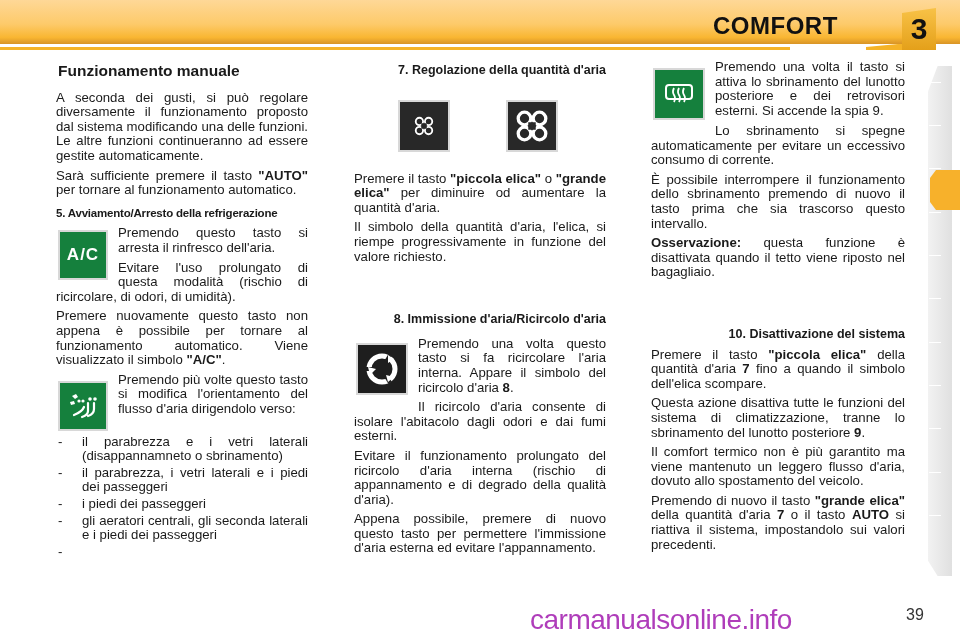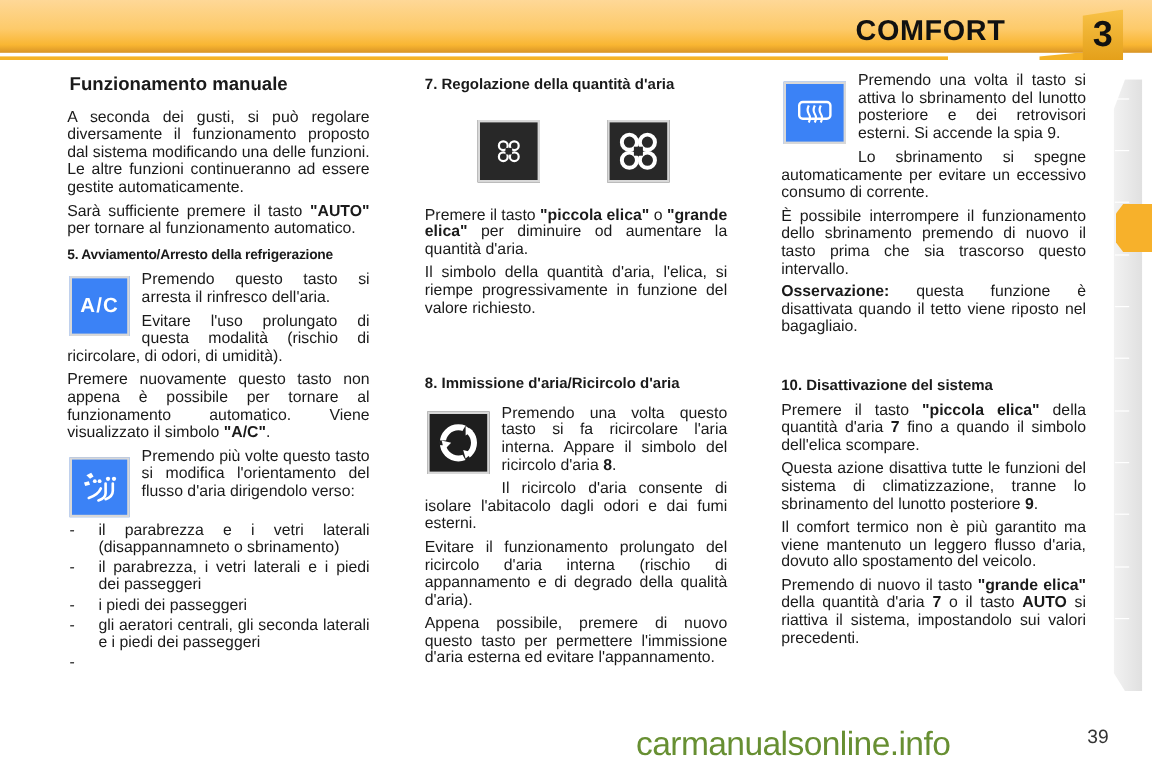--- a/index.html
+++ b/index.html
@@ -46,42 +46,42 @@
     clip-path:polygon(20% 0,100% 0,100% 100%,20% 100%,0 80%,0 20%);
   }
   
   .col { position:absolute; font-size:13.2px; line-height:14.6px; }
   .col p { margin:0 0 5px 0; text-align:justify; }
   .col1 { left:56px; top:60px; width:252px; }
   .col2 { left:354px; top:60px; width:252px; }
   .col3 { left:651px; top:60px; width:254px; }
   .h-main { font-size:15.5px; font-weight:bold; margin:4px 0 12px 2px; }
   .h-sub { font-size:11.5px; font-weight:bold; margin:0 0 6px 0; letter-spacing:-0.2px; }
-  .h-num { font-size:12.5px; font-weight:bold; margin:0 0 6px 0; }
+  .h-num { font-size:12.5px; font-weight:bold; margin:0 0 6px 0;text-align:right; }
   .b { font-weight:bold; }
   .icon-box {
-    float:left; width:50px; height:50px; background:#3b82f6;
+    float:left; width:50px; height:50px; background:#15803d;
     border:2px solid #d8d8d8; box-sizing:border-box;
     display:flex; align-items:center; justify-content:center;
     color:#fff; margin:4px 10px 4px 2px;
   }
   .icon-ac { font-size:17px; font-weight:bold; letter-spacing:1px; }
   ul.bullets { list-style:none; margin:12px 0 0 0; padding:0; }
   ul.bullets li { position:relative; padding-left:26px; margin-bottom:2px; text-align:justify; }
   ul.bullets li .dash { position:absolute; left:2px; top:0; }
   .clear { clear:both; }
   .fan-row { position:relative; height:68px; margin-bottom:8px; }
   .fan-box {
     position:absolute; top:30px; width:52px; height:52px; background:#282828;
     border:2px solid #d8d8d8; box-sizing:border-box;
     display:flex; align-items:center; justify-content:center;
   }
   .page-num { position:absolute; left:906px; top:606px; font-size:16px; color:#333; }
   .watermark {
-    position:absolute; left:530px; top:604px; font-size:28px; color:#4d7c0f;
+    position:absolute; left:530px; top:604px; font-size:28px; color:#a21caf;
     opacity:0.85; letter-spacing:-0.5px;
   }
 </style>
 </head>
 <body>
 
 <div class="header-band"></div>
 <div class="header-line1"></div>
 <div class="header-line2"></div>
 <div class="header-slant"></div>
@@ -209,21 +209,21 @@
     </svg>
   </div>
   <p>Premendo una volta il tasto si attiva lo sbrinamento del lunotto posteriore e dei retrovisori esterni. Si accende la spia 9.</p>
   <p class="clear" style="text-indent:64px">Lo sbrinamento si spegne automaticamente per evitare un eccessivo consumo di corrente.</p>
   <p>È possibile interrompere il funzionamento dello sbrinamento premendo di nuovo il tasto prima che sia trascorso questo intervallo.</p>
   <p>
     <span class="b">Osservazione:</span>
     <span>questa funzione è disattivata quando il tetto viene riposto nel bagagliaio.</span>
   </p>
 
-  <div class="h-num" style="margin-top:34px">10. Disattivazione del sistema</div>
+  <div class="h-num" style="margin-top:47px">10. Disattivazione del sistema</div>
   <p>
     <span>Premere il tasto</span>
     <span class="b">"piccola elica"</span>
     <span>della quantità d'aria</span>
     <span class="b">7</span>
     <span>fino a quando il simbolo dell'elica scompare.</span>
   </p>
   <p>
     <span>Questa azione disattiva tutte le funzioni del sistema di climatizzazione, tranne lo sbrinamento del lunotto posteriore</span>
     <span class="b">9</span><span>.</span>

